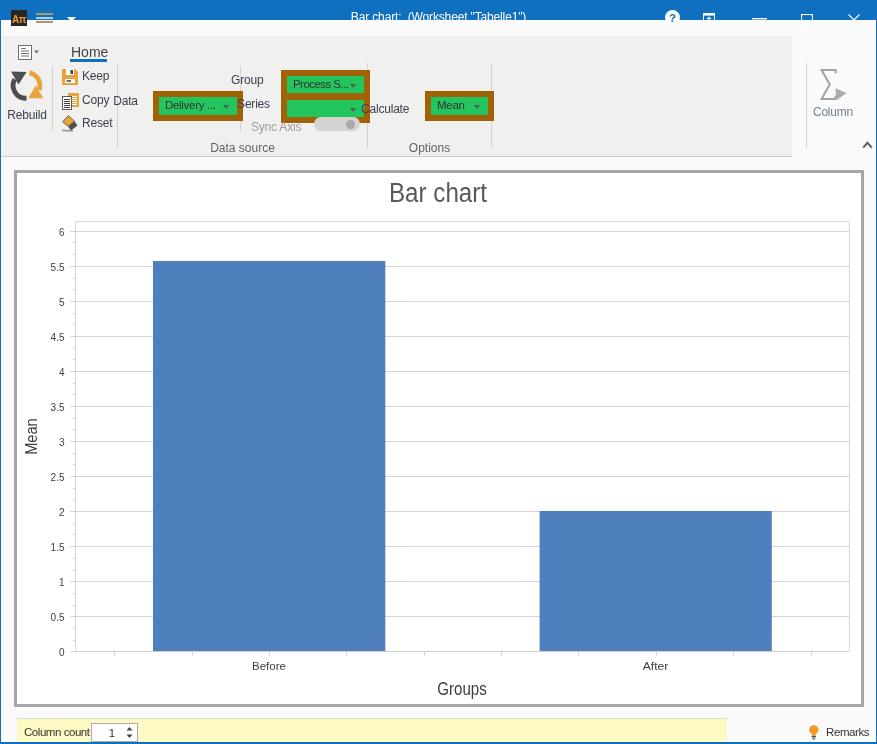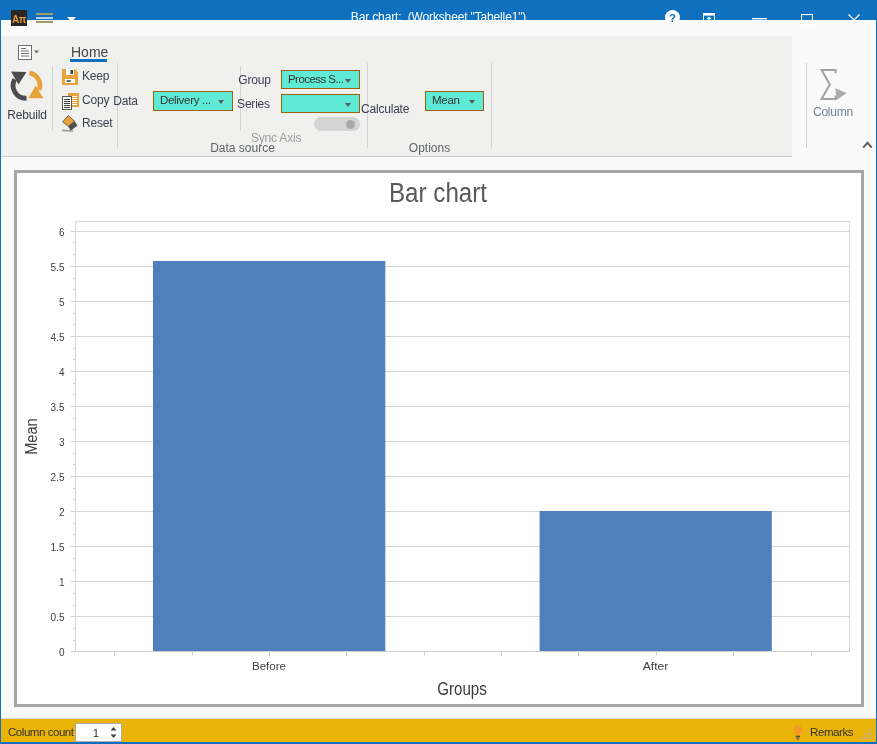--- a/index.html
+++ b/index.html
@@ -10,26 +10,26 @@
   #appicon{left:11px;top:10px;width:16px;height:16px;background:#2a2723;color:#e79b3c;font-size:10px;font-weight:bold;text-align:center;line-height:19px;letter-spacing:-0.5px;}
   .hbar{left:36px;width:16.5px;height:2px;}
   #titletext{left:0;top:10px;width:877px;text-align:center;color:#fff;font-size:12px;letter-spacing:-0.15px;}
   
   #ribbon{left:1px;top:36px;width:791px;height:120px;background:#f0f0ef;border-bottom:1px solid #cccccc;}
   .rsep{position:absolute;top:27px;width:1px;height:85px;background:#d2d2d2;}
   #hometab{left:70px;top:8px;font-size:14px;color:#444;}
   #homeline{left:69px;top:23px;width:37px;height:3px;background:#1070c0;}
   .rlabel{position:absolute;font-size:12px;color:#3d4152;letter-spacing:-0.2px;white-space:nowrap;}
   .rlabelgray{position:absolute;font-size:12px;color:#9d9d9d;letter-spacing:-0.2px;}
-  .combo{position:absolute;background:#5eead4;border:1px solid #a16207;font-size:11.5px;color:#333;}
+  .combo{position:absolute;background:#22c55e;border:6px solid #a16207;font-size:11.5px;color:#333;}
   .combo span{position:absolute;left:6px;top:2px;white-space:nowrap;letter-spacing:-0.2px;}
   .combo i{position:absolute;right:8px;top:7.5px;width:0;height:0;border-left:3.5px solid transparent;border-right:3.5px solid transparent;border-top:4px solid #5a5a5a;}
   .glabel{position:absolute;top:105px;font-size:12px;color:#5f6368;text-align:center;}
   
-  #statusbar{left:1px;top:718px;width:875px;height:24px;background:#eab308;border-top:1px solid #d9d9d9;}
+  #statusbar{left:17px;top:718px;width:710px;height:24px;background:#fef9c3;border-top:1px solid #d9d9d9;}
   
   #bl{left:0;top:0;width:1px;height:744px;background:#1070c0;}
   #br{left:876px;top:0;width:1px;height:744px;background:#1070c0;}
   #bb{left:0;top:742px;width:877px;height:2px;background:#1070c0;}
   
   #card{left:14px;top:170px;width:850px;height:537px;background:#fff;border:3px solid #a6a6a6;box-sizing:border-box;}
 </style>
 </head>
 <body>
   <div id="titlebar" class="abs">
@@ -107,31 +107,31 @@
       <path d="M0 15.4 L11 16 " stroke="#9a9a9a" stroke-width="1.6"></path>
     </svg>
     <div class="rlabel" style="left:81px;top:80px;">Reset</div>
 
     <div class="rlabel" style="left:100px;top:58px;width:49px;text-align:center;">Data</div>
     <div class="combo" style="left:152px;top:55px;width:78px;height:18px;">
       <span style="letter-spacing:-0.3px">Delivery ...</span>
       <i></i>
     </div>
 
-    <div class="rlabel" style="left:230px;top:37px;width:47px;text-align:center;">Group</div>
+    <div class="rlabel" style="left:230px;top:37px;width:47px;text-align:left;">Group</div>
     <div class="combo" style="left:280px;top:34px;width:77px;height:17px;">
       <span style="letter-spacing:-0.55px">Process S...</span>
       <i></i>
     </div>
     <div class="rlabel" style="left:230px;top:61px;width:45px;text-align:center;">Series</div>
     <div class="combo" style="left:280px;top:58px;width:77px;height:17px;">
       <span></span>
       <i></i>
     </div>
-    <div class="rlabelgray" style="left:250px;top:95px;">Sync Axis</div>
+    <div class="rlabelgray" style="left:250px;top:84px;">Sync Axis</div>
     <div class="abs" style="left:313px;top:81px;width:46px;height:14px;border-radius:7px;background:#d4d4d4;">
       <div class="abs" style="left:32px;top:2.5px;width:9px;height:9px;border-radius:50%;background:#a9a9a9;"></div>
     </div>
 
     <div class="rlabel" style="left:360px;top:66px;width:61px;">Calculate</div>
     <div class="combo" style="left:424px;top:55px;width:57px;height:18px;">
       <span style="letter-spacing:-0.3px">Mean</span>
       <i></i>
     </div>
 

